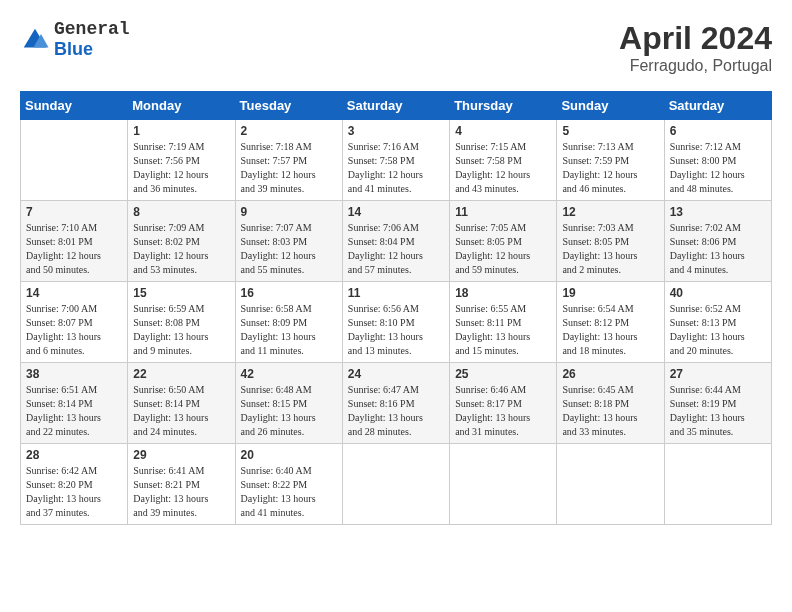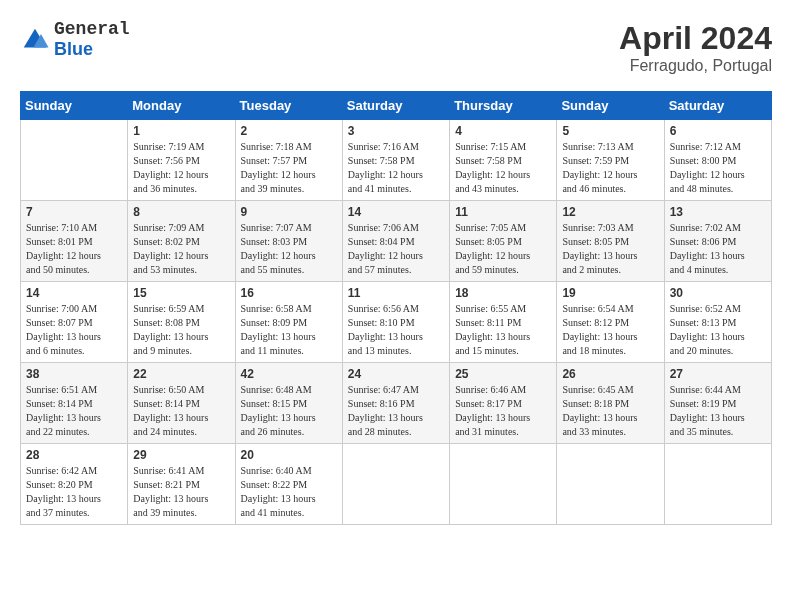--- a/index.html
+++ b/index.html
@@ -208,21 +208,21 @@
         </td>
         <td>
           <span class="day-number">18</span>
           <div class="day-info">Sunrise: 6:55 AM<br>Sunset: 8:11 PM<br>Daylight: 13 hours<br>and 15 minutes.</div>
         </td>
         <td>
           <span class="day-number">19</span>
           <div class="day-info">Sunrise: 6:54 AM<br>Sunset: 8:12 PM<br>Daylight: 13 hours<br>and 18 minutes.</div>
         </td>
         <td>
-          <span class="day-number">30</span>
+          <span class="day-number">40</span>
           <div class="day-info">Sunrise: 6:52 AM<br>Sunset: 8:13 PM<br>Daylight: 13 hours<br>and 20 minutes.</div>
         </td>
       </tr>
       <tr>
         <td>
           <span class="day-number">38</span>
           <div class="day-info">Sunrise: 6:51 AM<br>Sunset: 8:14 PM<br>Daylight: 13 hours<br>and 22 minutes.</div>
         </td>
         <td>
           <span class="day-number">22</span>

